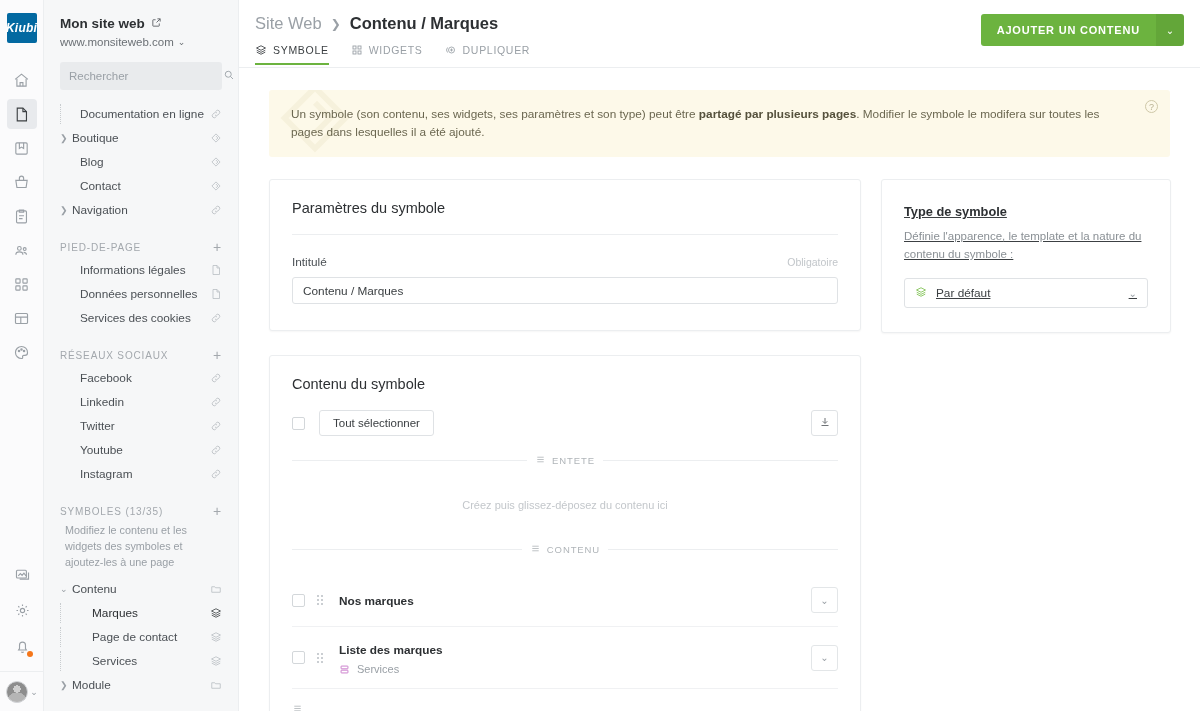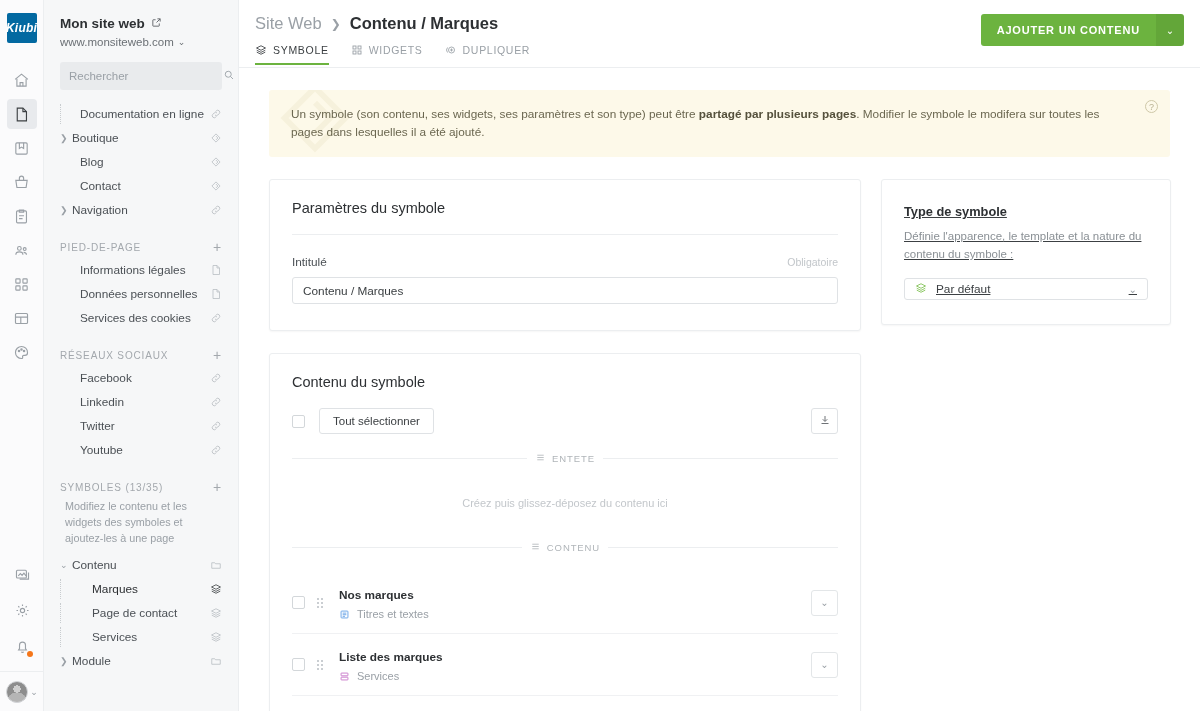--- a/index.html
+++ b/index.html
@@ -194,21 +194,21 @@
   .field-lbl { font-size: 11.8px; color: #4b5055; }
   .field-req { font-size: 10.5px; color: #c2c6ca; }
   .txt-input {
     margin-top: 8px; width: 100%; height: 27px;
     border: 1px solid #dfe2e5; border-radius: 3px;
     padding: 0 10px; font-size: 11.8px; color: #3c4043;
     font-family: inherit; outline: none; background: #fff;
   }
   .type-desc { font-size: 11.5px; color: #8a9095; line-height: 1.55; margin-top: 9px; }
   .select {
-    margin-top: 14px; height: 22px; border: 1px solid #dfe2e5; border-radius: 3px;
+    margin-top: 14px; height: 30px; border: 1px solid #dfe2e5; border-radius: 3px;
     display: flex; align-items: center; padding: 0 10px; cursor: pointer; background:#fff;
   }
   .select .lf { display: flex; align-items: center; gap: 9px; flex: 1; }
   .select .lf svg { width: 12px; height: 12px; color: #7dc04f; }
   .select .lf span { font-size: 11.8px; color: #3c4043; }
   .select .cv { font-size: 10px; color: #9aa0a6; }
 
   .card-content { margin-top: 22px; width: 592px; padding: 20px 22px 22px; }
   .tools { display: flex; align-items: center; margin-top: 18px; }
   .cbx {
@@ -548,20 +548,30 @@
         <span class="r-icon">
           <svg viewBox="0 0 24 24" fill="none" stroke="currentColor" stroke-width="1.7">
               <path d="M10 14a4 4 0 0 0 5.7 0l2.6-2.6a4 4 0 0 0-5.7-5.7L11.2 7"></path>
               <path d="M14 10a4 4 0 0 0-5.7 0l-2.6 2.6a4 4 0 0 0 5.7 5.7L12.8 17"></path>
             </svg>
         </span>
       </div>
       <div class="nav-item indent">
         <span class="dots"></span>
         <span class="lbl">Youtube</span>
+        <span class="r-icon">
+          <svg viewBox="0 0 24 24" fill="none" stroke="currentColor" stroke-width="1.7">
+              <path d="M10 14a4 4 0 0 0 5.7 0l2.6-2.6a4 4 0 0 0-5.7-5.7L11.2 7"></path>
+              <path d="M14 10a4 4 0 0 0-5.7 0l-2.6 2.6a4 4 0 0 0 5.7 5.7L12.8 17"></path>
+            </svg>
+        </span>
+      </div>
+      <div class="nav-item indent">
+        <span class="dots"></span>
+        <span class="lbl">Instagram</span>
         <span class="r-icon">
           <svg viewBox="0 0 24 24" fill="none" stroke="currentColor" stroke-width="1.7">
               <path d="M10 14a4 4 0 0 0 5.7 0l2.6-2.6a4 4 0 0 0-5.7-5.7L11.2 7"></path>
               <path d="M14 10a4 4 0 0 0-5.7 0l-2.6 2.6a4 4 0 0 0 5.7 5.7L12.8 17"></path>
             </svg>
         </span>
       </div>
     </div>
 
     <div class="sec-head">
@@ -785,29 +795,20 @@
                 <i class="gd"></i>
                 <i class="gd"></i>
               </span>
             <span class="gr">
                 <i class="gd"></i>
                 <i class="gd"></i>
               </span>
           </span>
           <span class="item-body">
             <span class="item-title">Nos marques</span>
-            <span class="item-sub">
-              <span style="color:#4a90e2">
-                <svg viewBox="0 0 24 24" fill="none" stroke="currentColor" stroke-width="1.7">
-                    <rect x="4.5" y="4.5" width="15" height="15" rx="1.5"></rect>
-                    <path d="M8 9h8M8 12.5h8M8 16h5"></path>
-                  </svg>
-              </span>
-              <span>Titres et textes</span>
-            </span>
           </span>
           <span class="item-exp">
             <span>⌄</span>
           </span>
         </div>
 
         <div class="item-row">
           <span class="cbx"></span>
           <span class="grip">
             <span class="gr">

